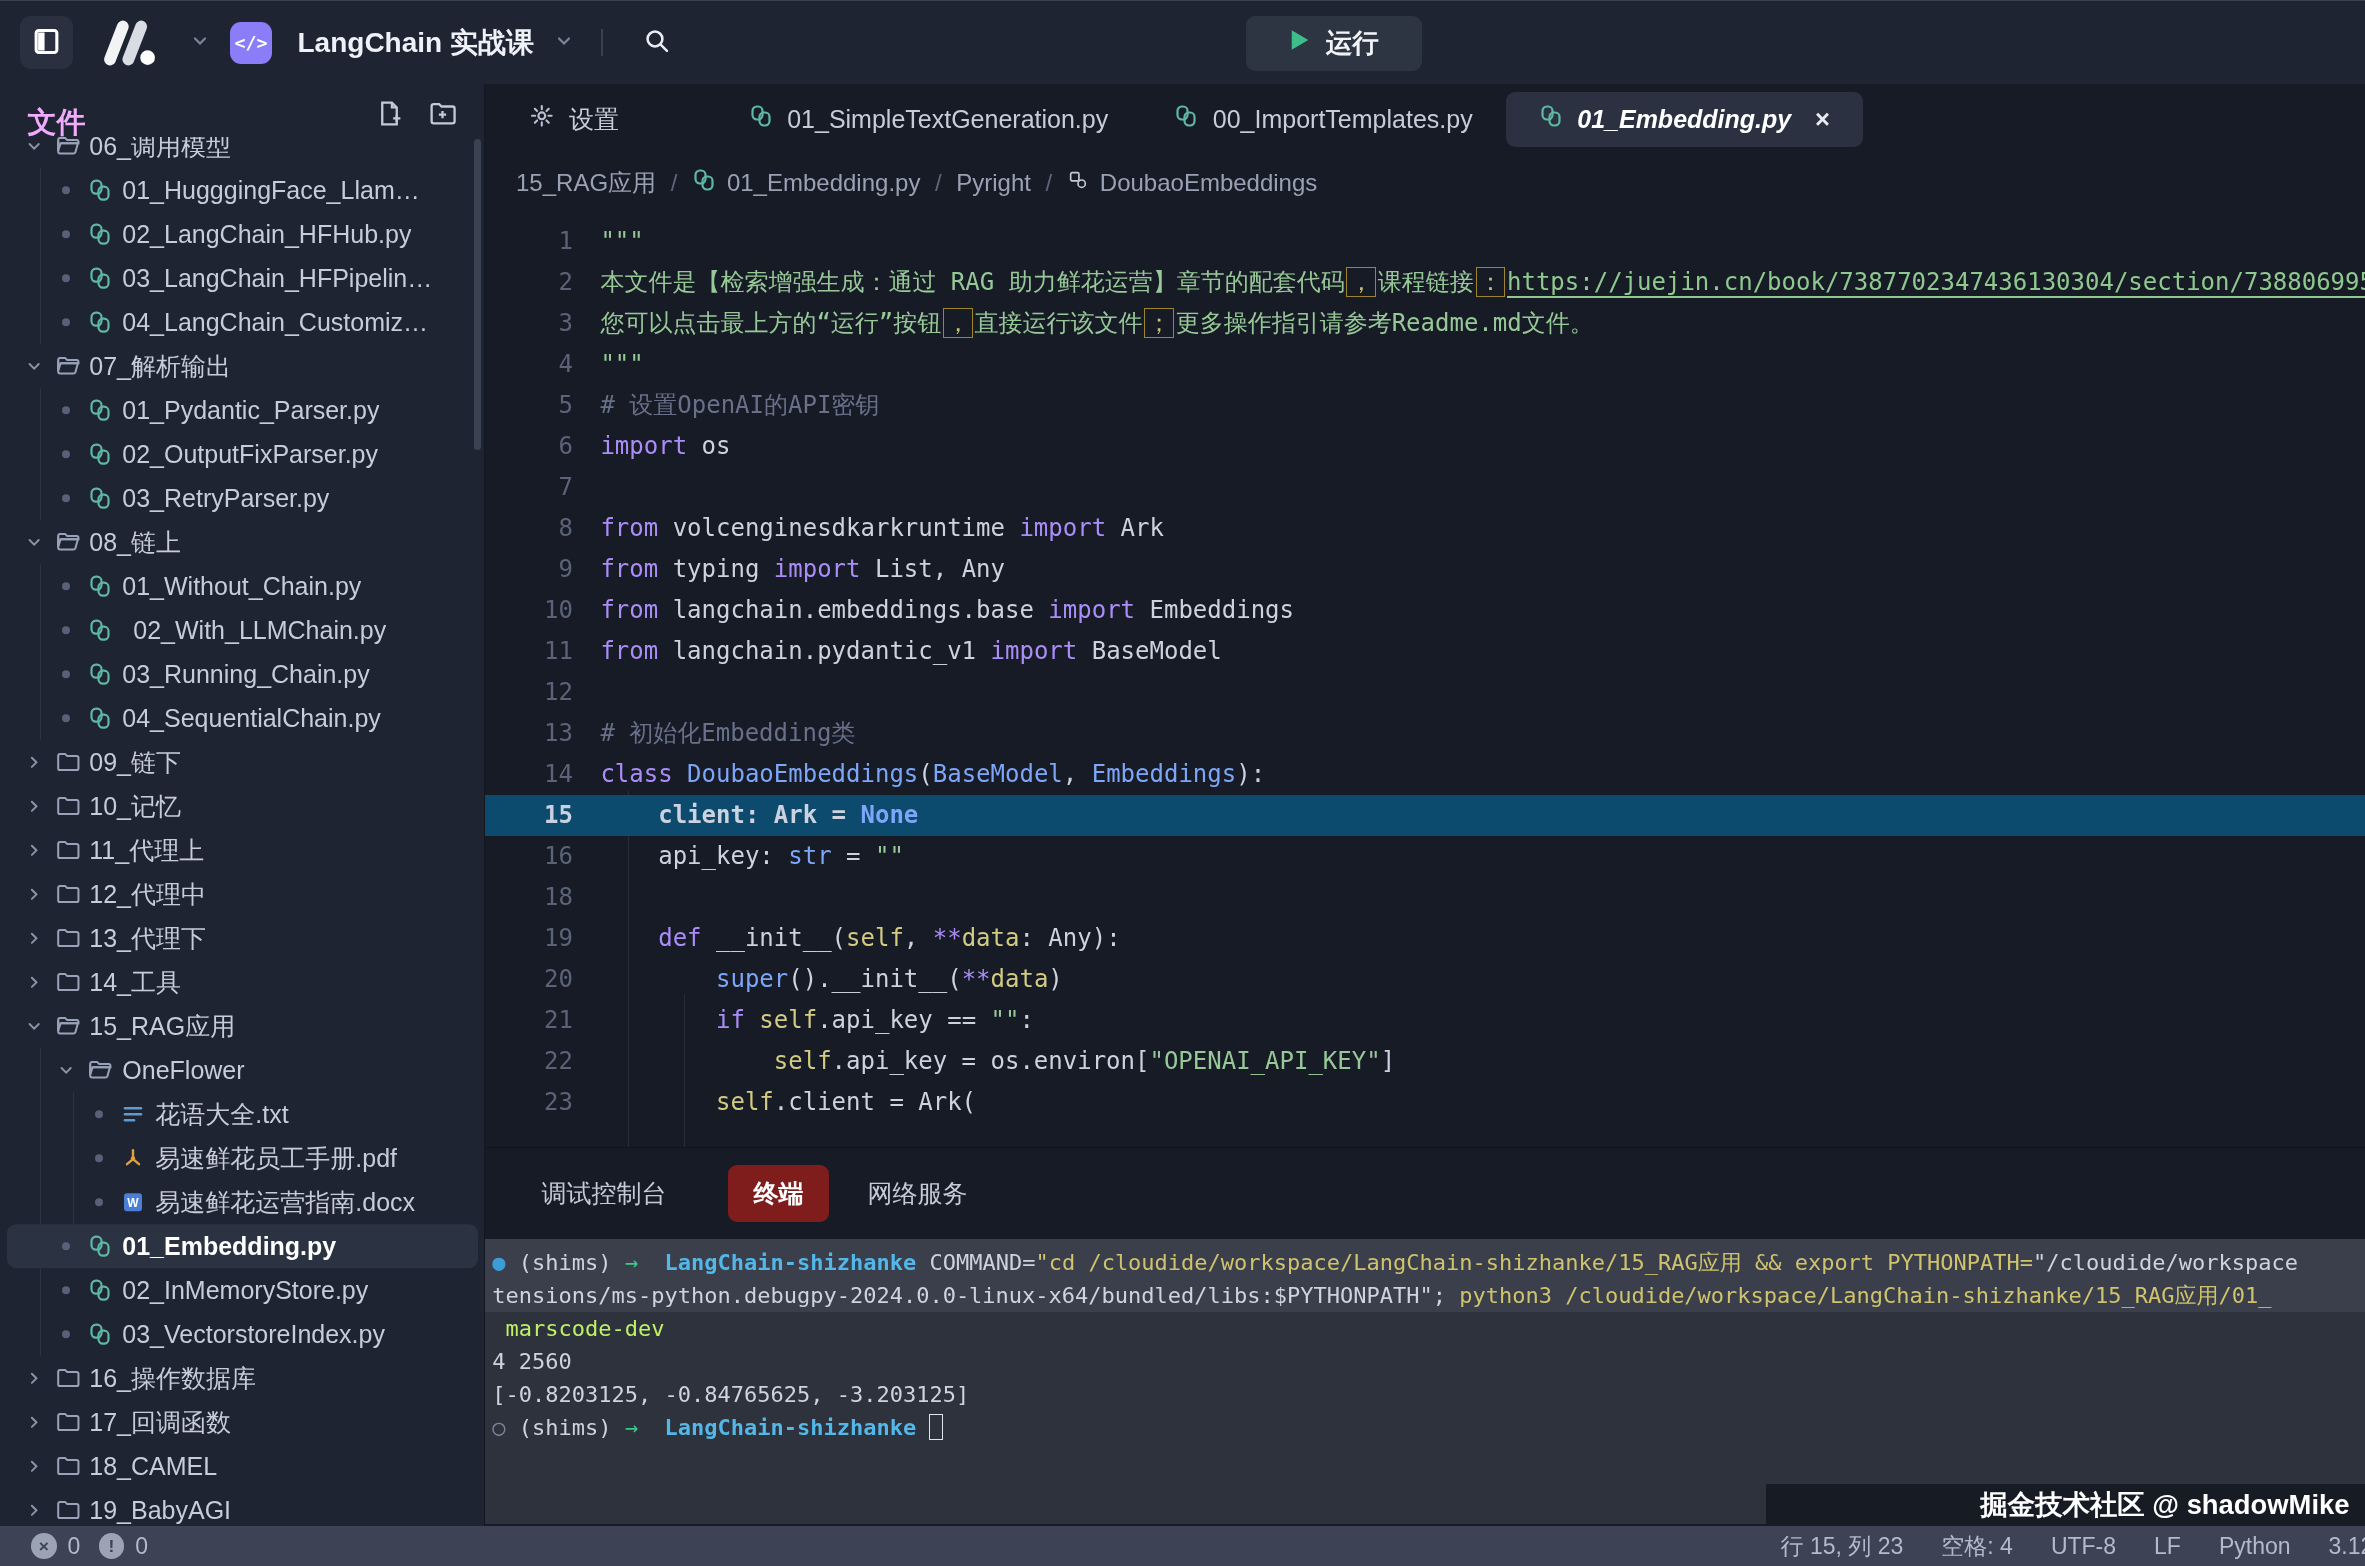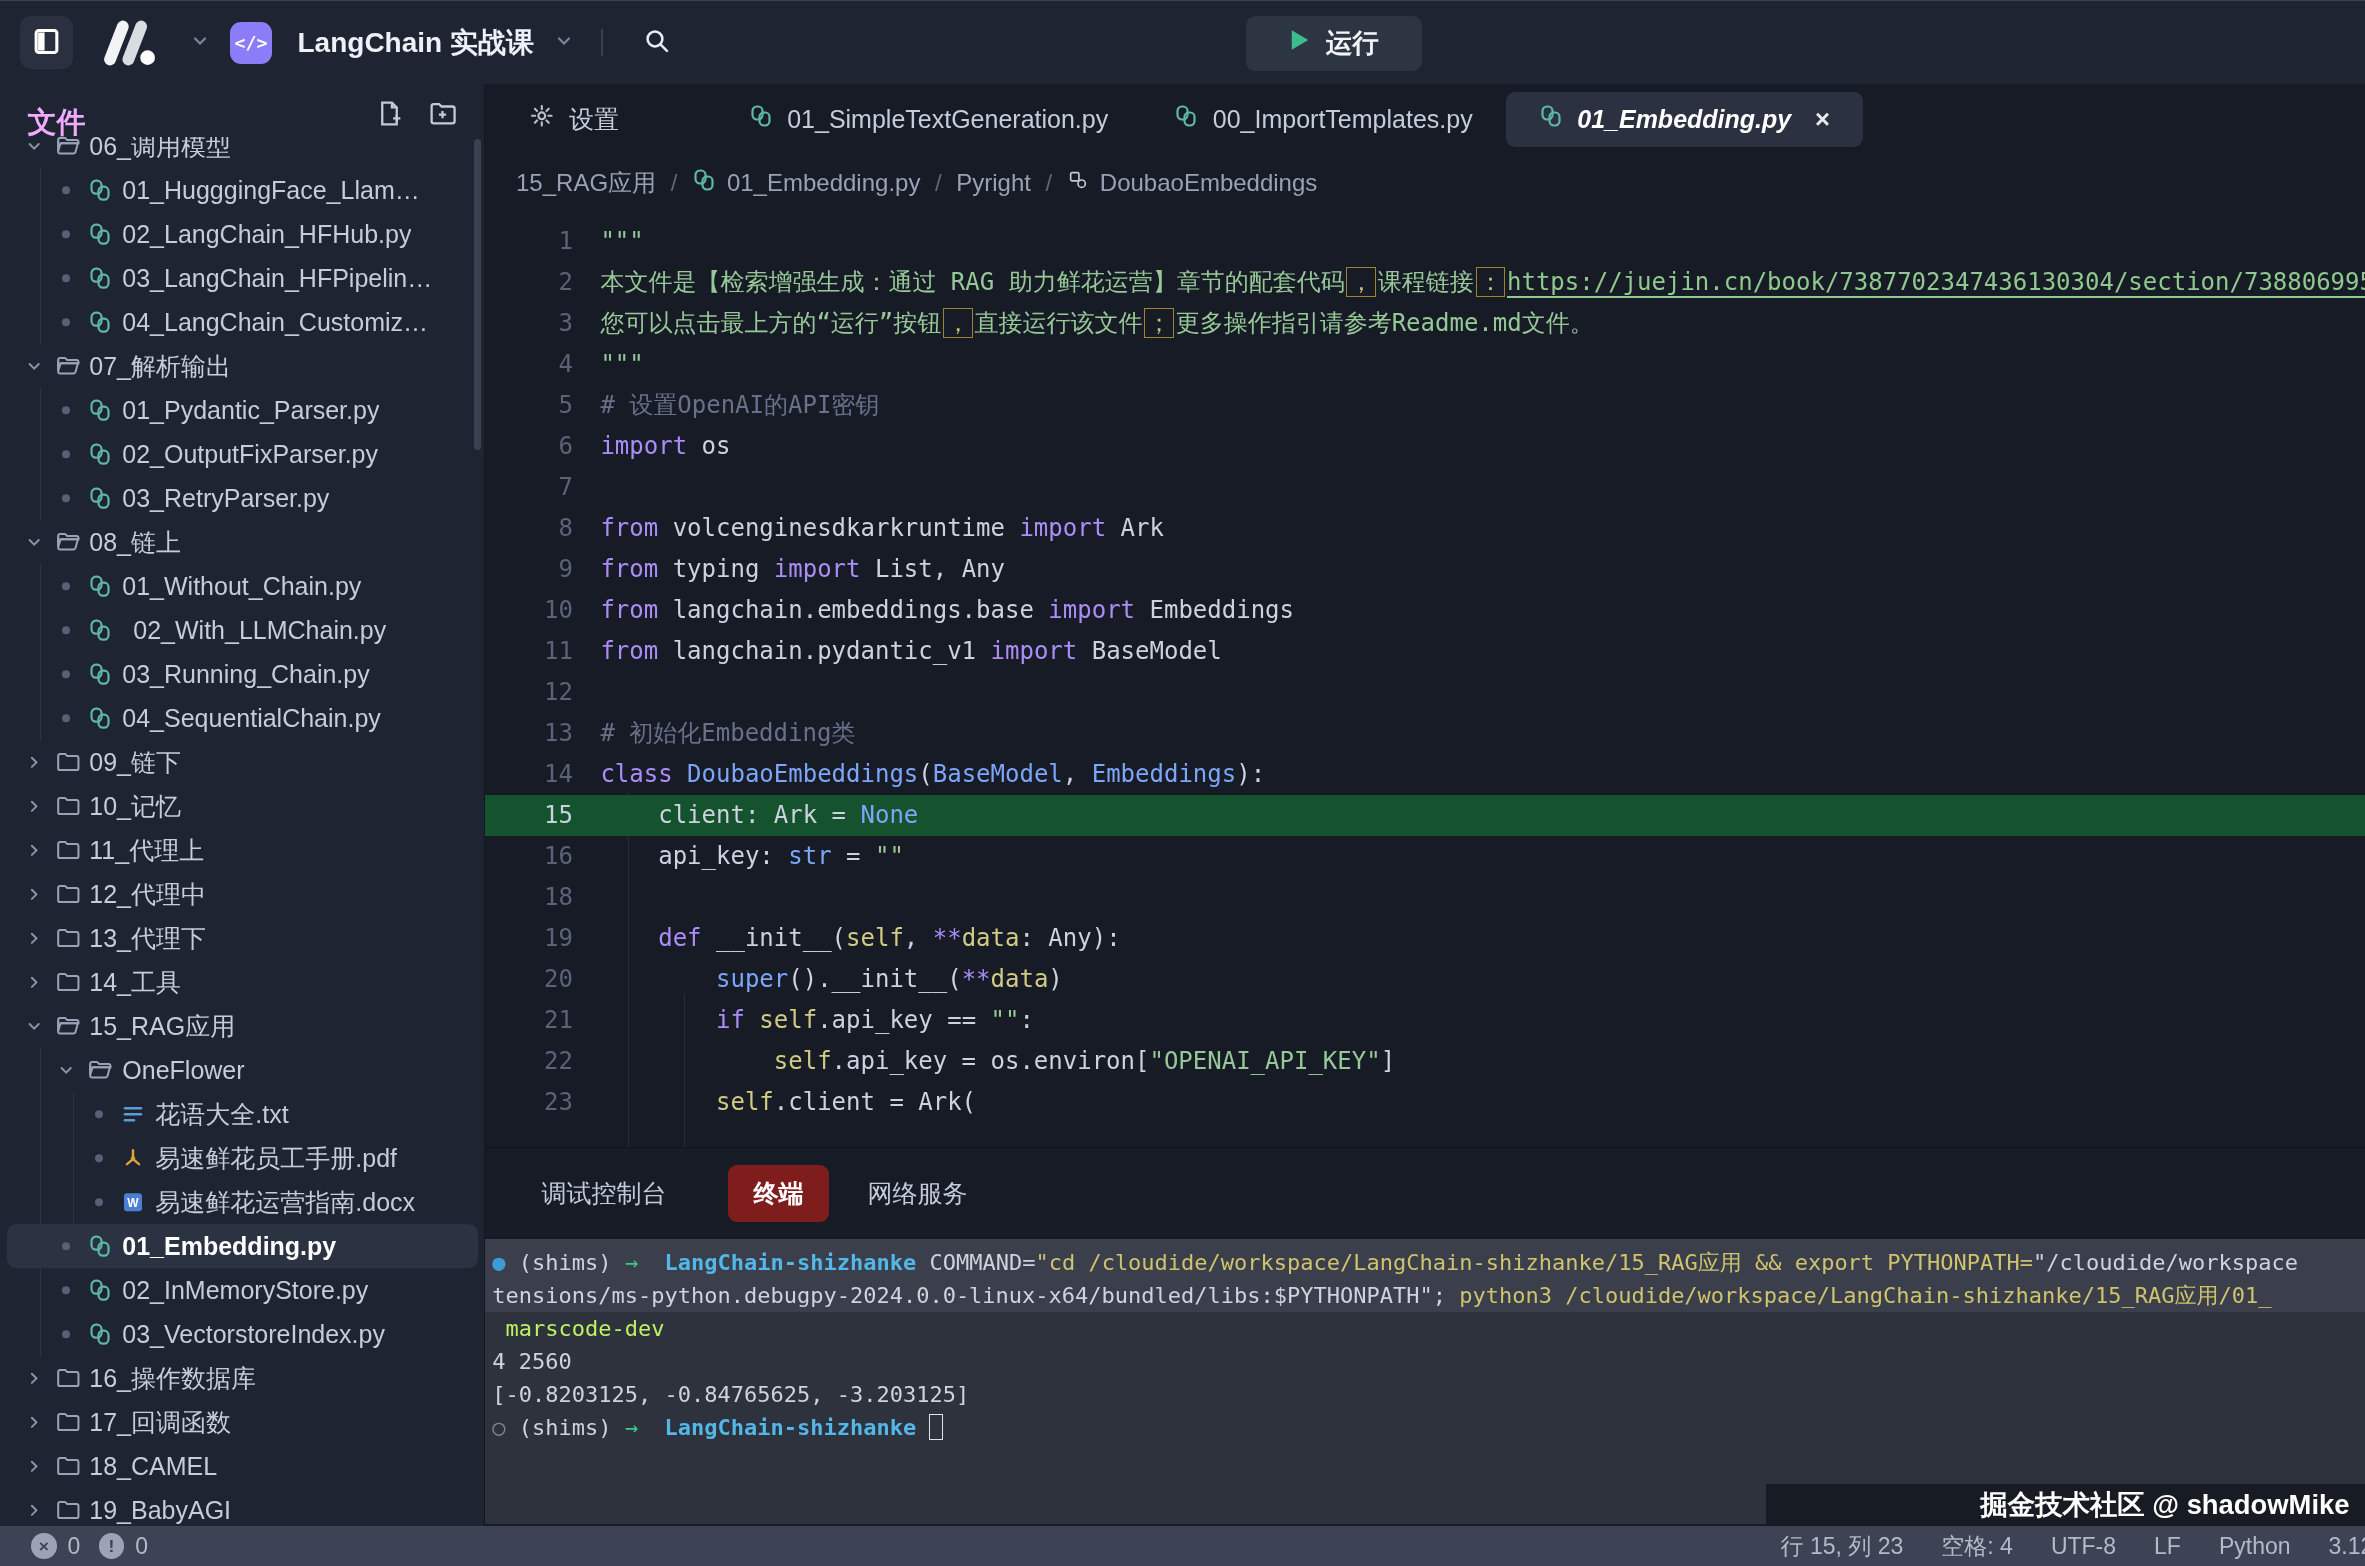--- a/index.html
+++ b/index.html
@@ -53,21 +53,21 @@
   .tab.active { background:#2b3140; color:#ffffff; font-style:italic; font-weight:bold; }
   .tab .close { font-style:normal; font-weight:bold; color:#e8ebf2; margin-left:9.1px; font-size:25.6px; }
   .breadcrumb { position:absolute; left:0; top:70px; width:1881px; height:57px; display:flex; align-items:center;
                 gap:14.6px; padding-left:31px; color:#99a1b5; font-size:24px; }
   .bc-sep { color:#5d6578; }
   .bc-item { display:flex; align-items:center; gap:11px; cursor:pointer; }
 
   .code { position:absolute; left:0; top:128px; width:1881px; height:935px; overflow:hidden;
           font-family:"DejaVu Sans Mono", monospace; font-size:24px; padding-top:9.1px; }
   .cl { position:relative; height:41px; line-height:41px; white-space:pre; }
-  .cl.cur { background:#14532d; }
+  .cl.cur { background:#0c4a6e;font-weight:bold; }
   .ln { display:inline-block; width:88px; text-align:right; color:#5a6378; }
   .cl.cur .ln { color:#c9d0e0; }
   .ct { margin-left:27.4px; color:#ccd2df; }
   .kw { color:#ab8df8; } .ty { color:#7da6f8; } .str { color:#97c897; } .com { color:#68708a; }
   .ylw { color:#d2cb84; } .pl { color:#ccd2df; }
   .link { color:#8fc98f; text-decoration:underline; text-underline-offset:5.5px; }
   .box { border:1.8px solid #9d8530; padding:0 1.8px; margin:0 1.8px; color:#c9c177; }
   .guide1 { position:absolute; left:143px; top:579px; bottom:0; width:0.9px; background:#262c3a; }
   .guide2 { position:absolute; left:199px; top:782px; bottom:0; width:0.9px; background:#262c3a; }
 

